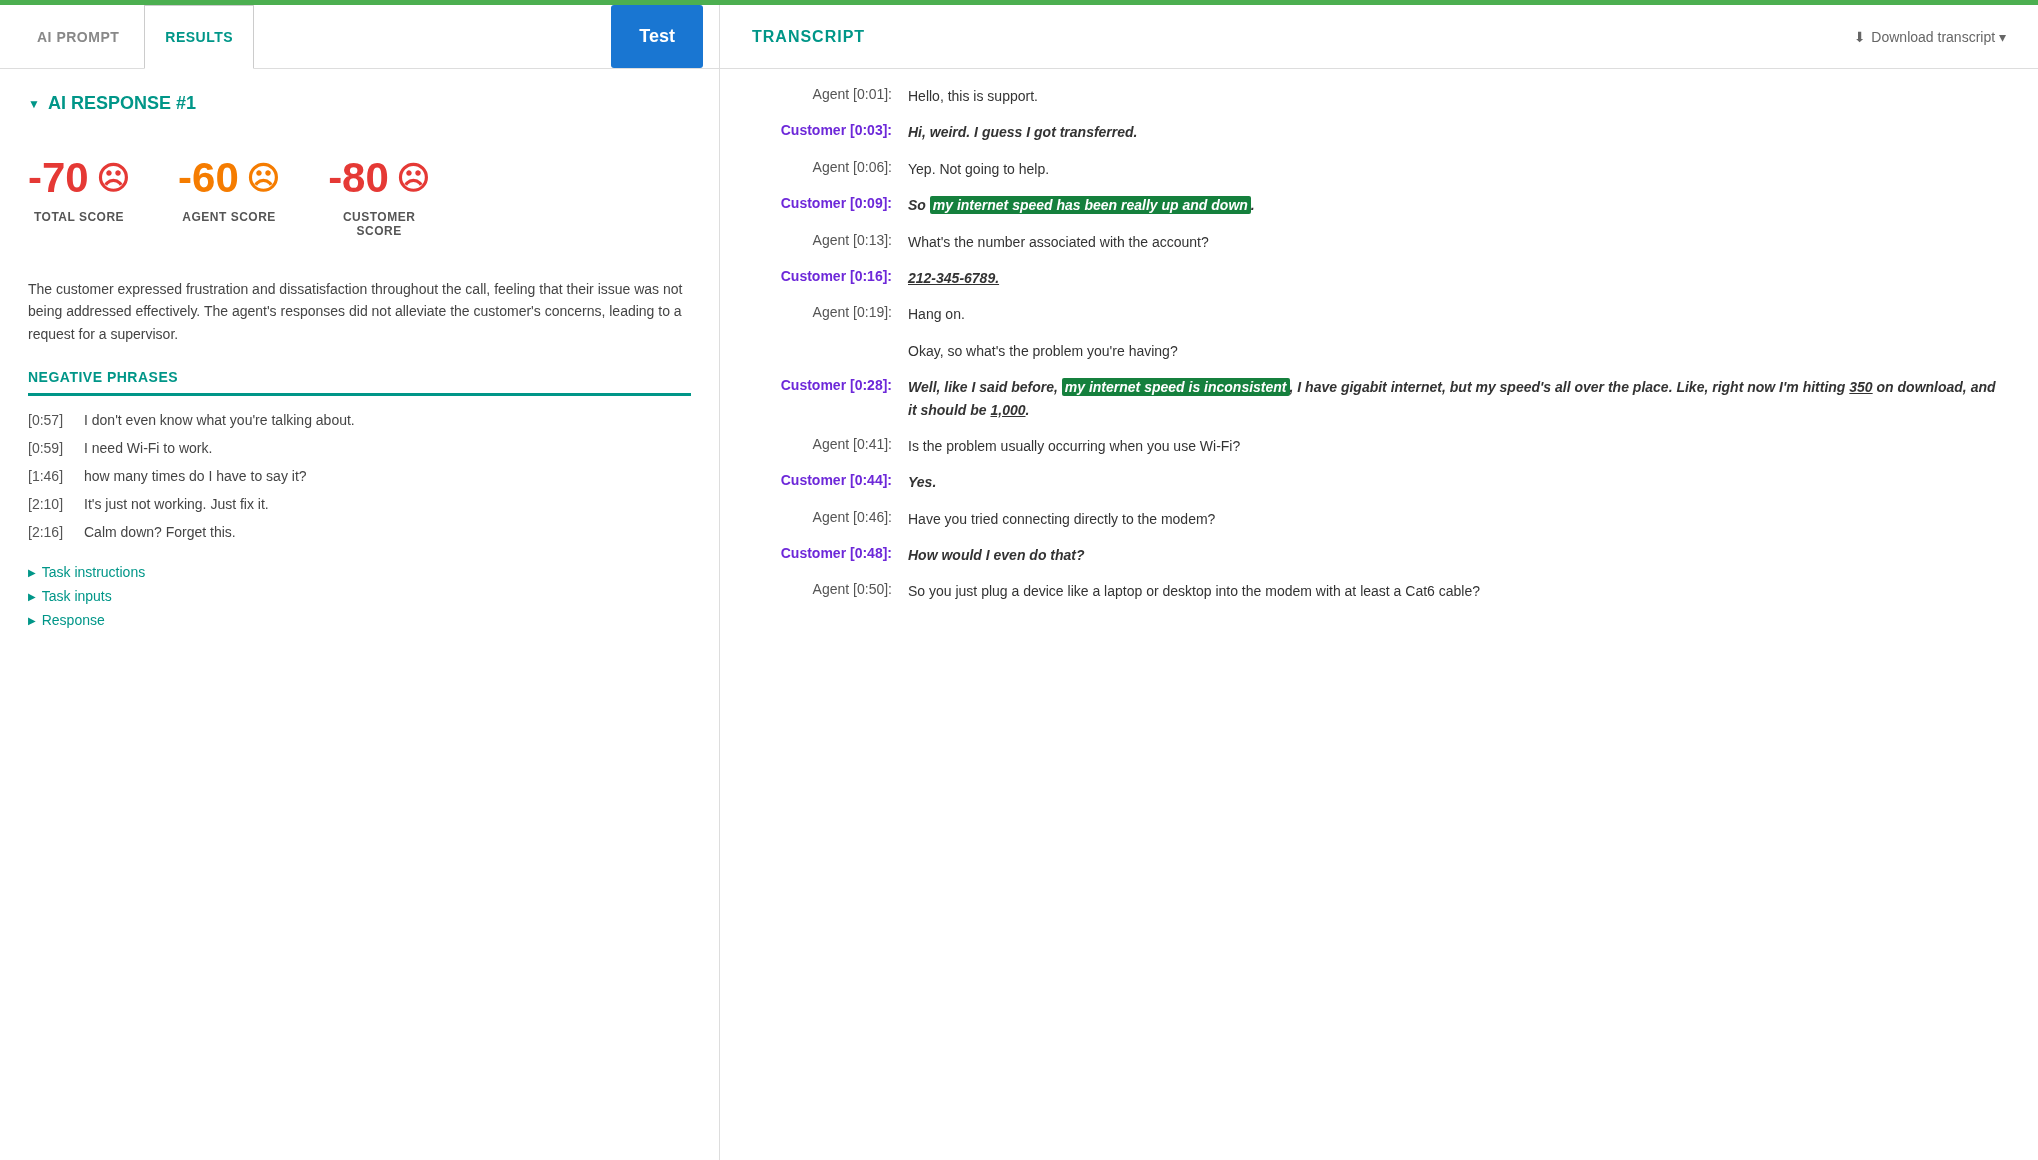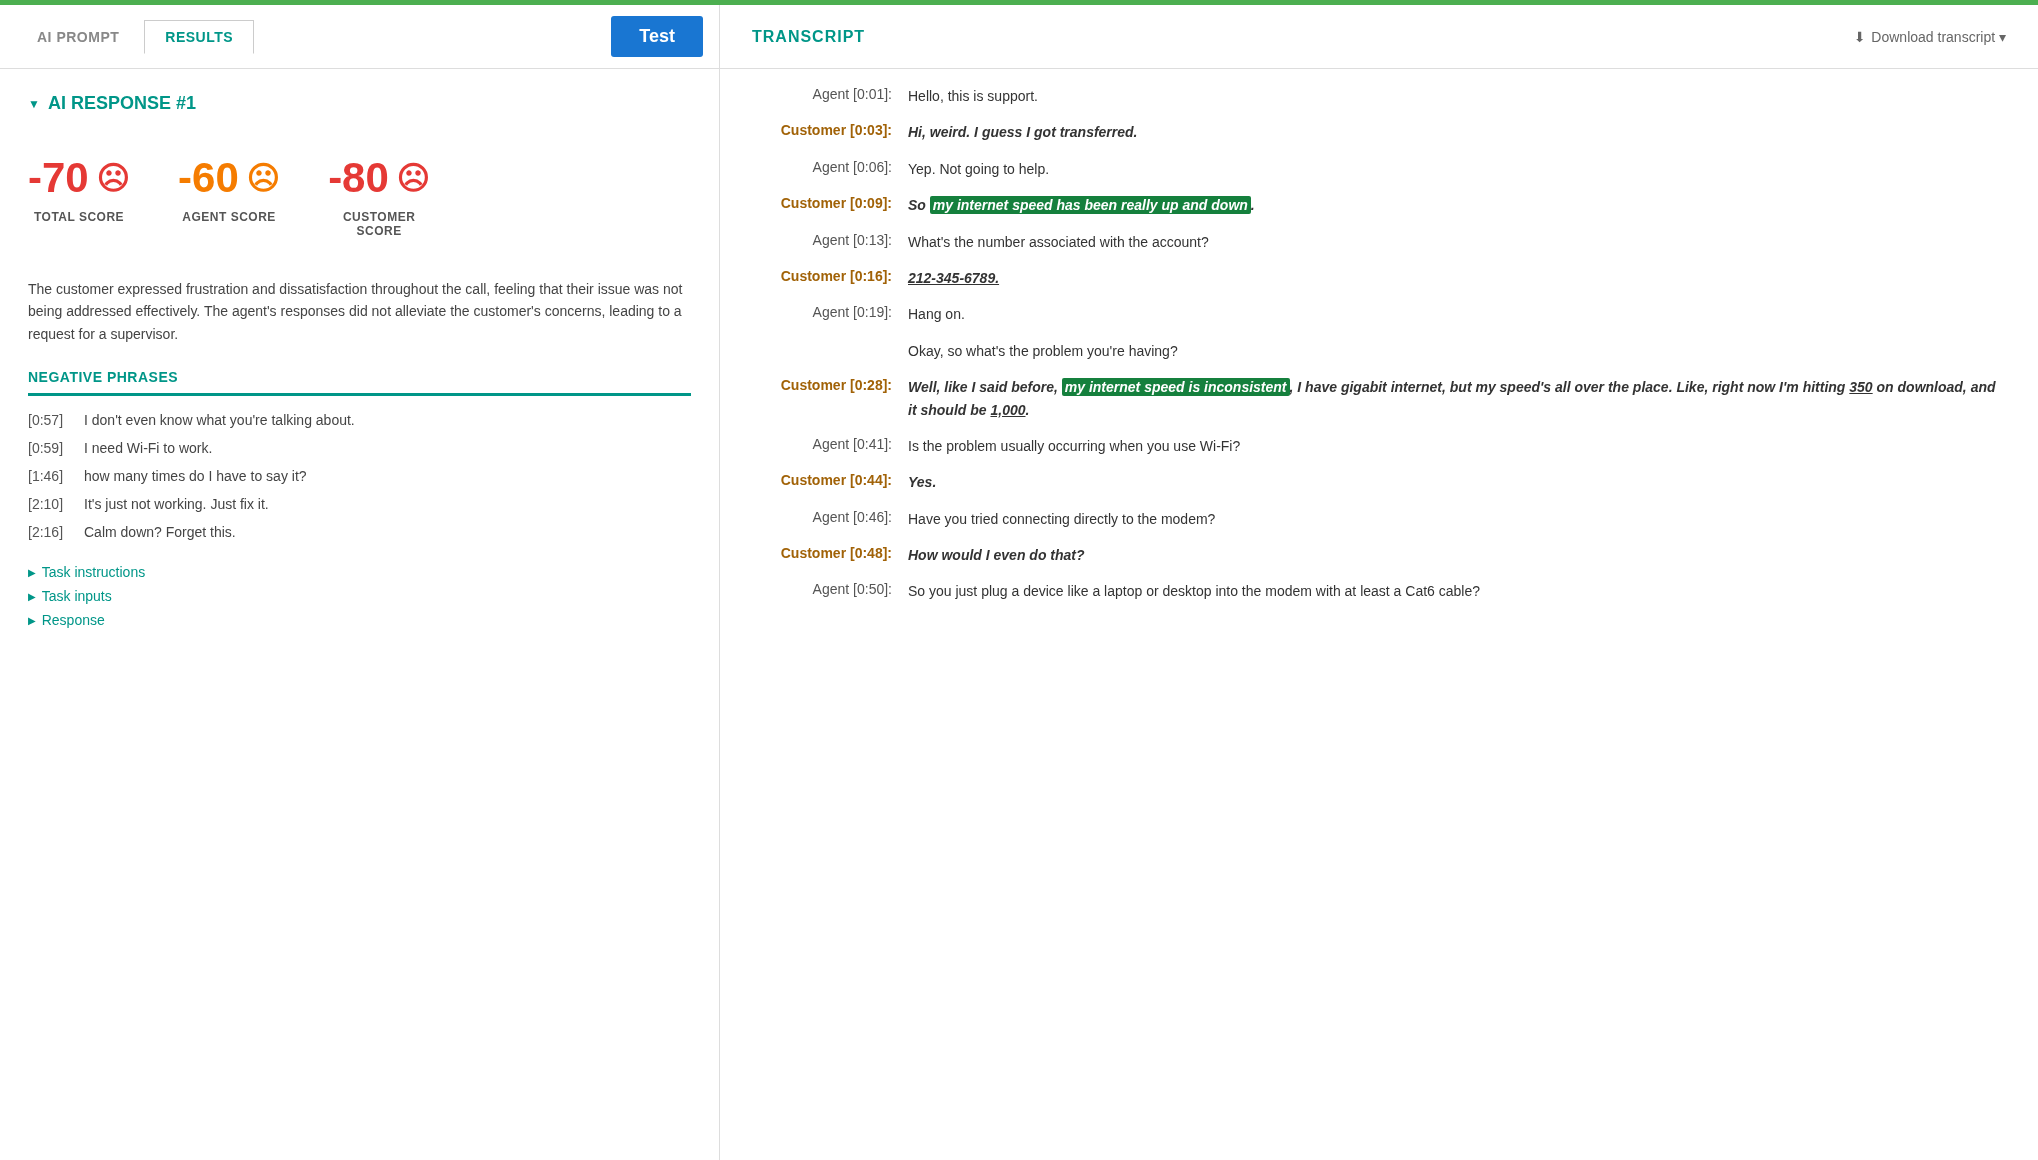--- a/index.html
+++ b/index.html
@@ -22,21 +22,20 @@
       width: 720px;
       min-width: 720px;
       border-right: 1px solid #ddd;
       display: flex;
       flex-direction: column;
       overflow: hidden;
     }
 
     .tabs-bar {
       display: flex;
-      align-items: center;
       border-bottom: 1px solid #ddd;
       background: #fff;
       padding: 0 16px;
       height: 64px;
       gap: 4px;
     }
 
     .tab {
       padding: 8px 20px;
       font-size: 14px;
@@ -244,21 +243,21 @@
       min-width: 140px;
       font-size: 14px;
       color: #555;
       text-align: right;
       padding-top: 1px;
       flex-shrink: 0;
     }
 
     .speaker-label.customer {
       font-weight: 700;
-      color: #a16207;
+      color: #6d28d9;
     }
 
     .speech-text {
       font-size: 14px;
       color: #333;
       line-height: 1.6;
       flex: 1;
     }
 
     .speech-text.customer-bold {

